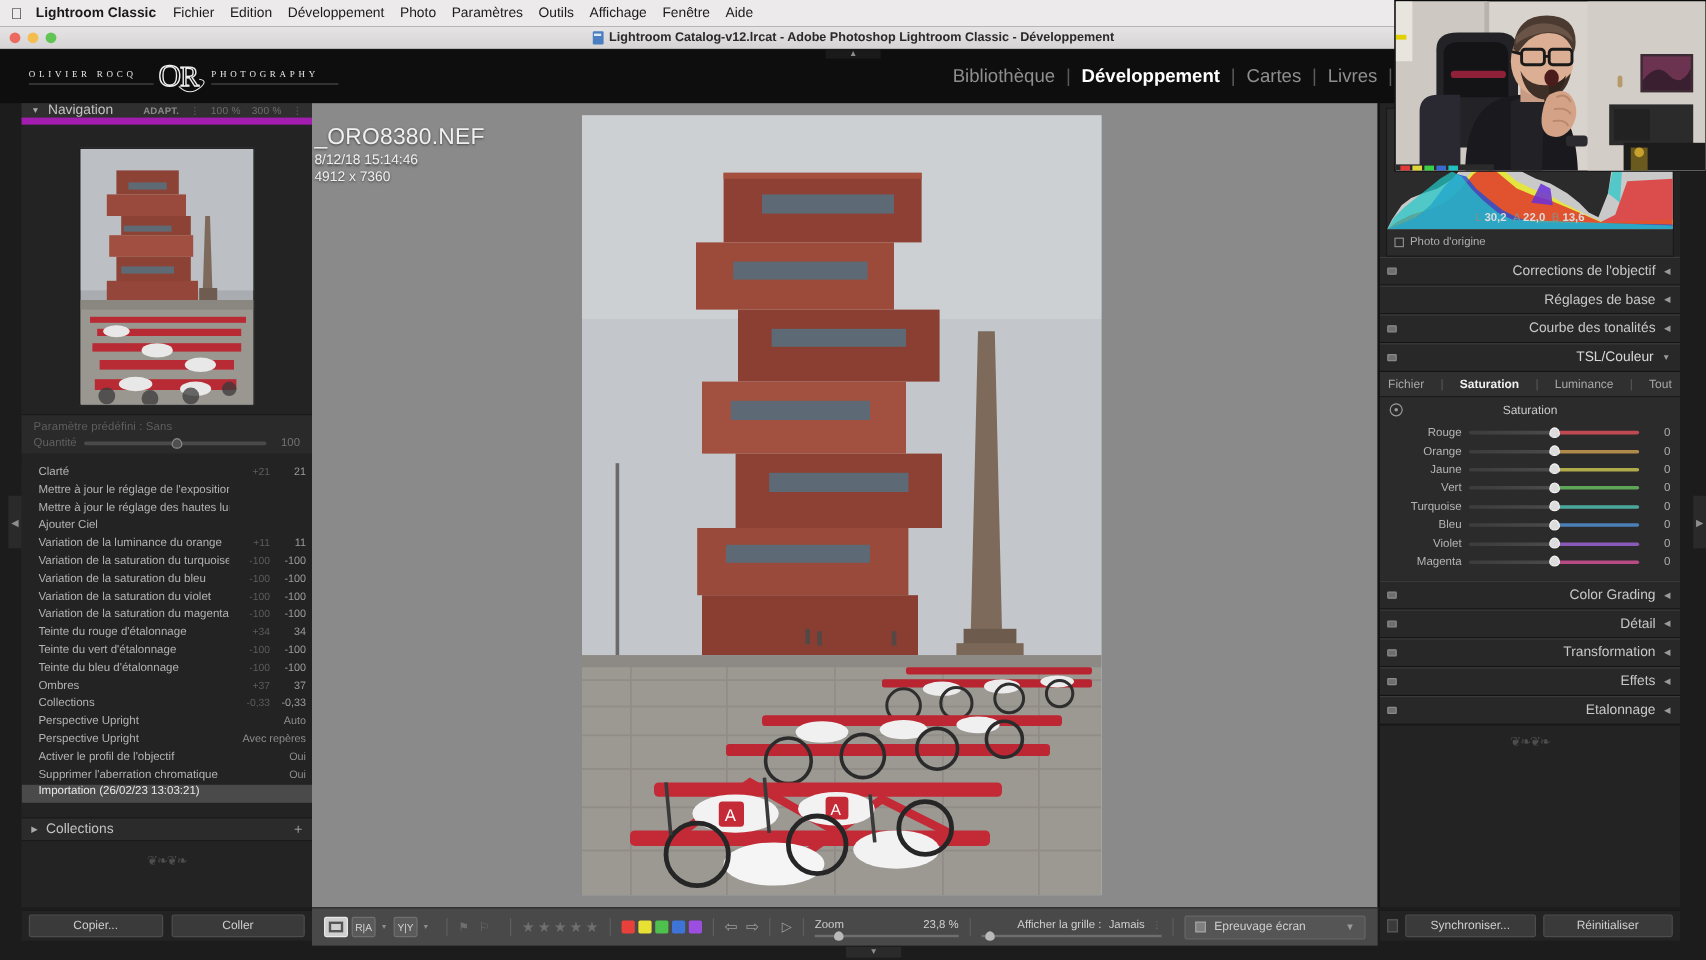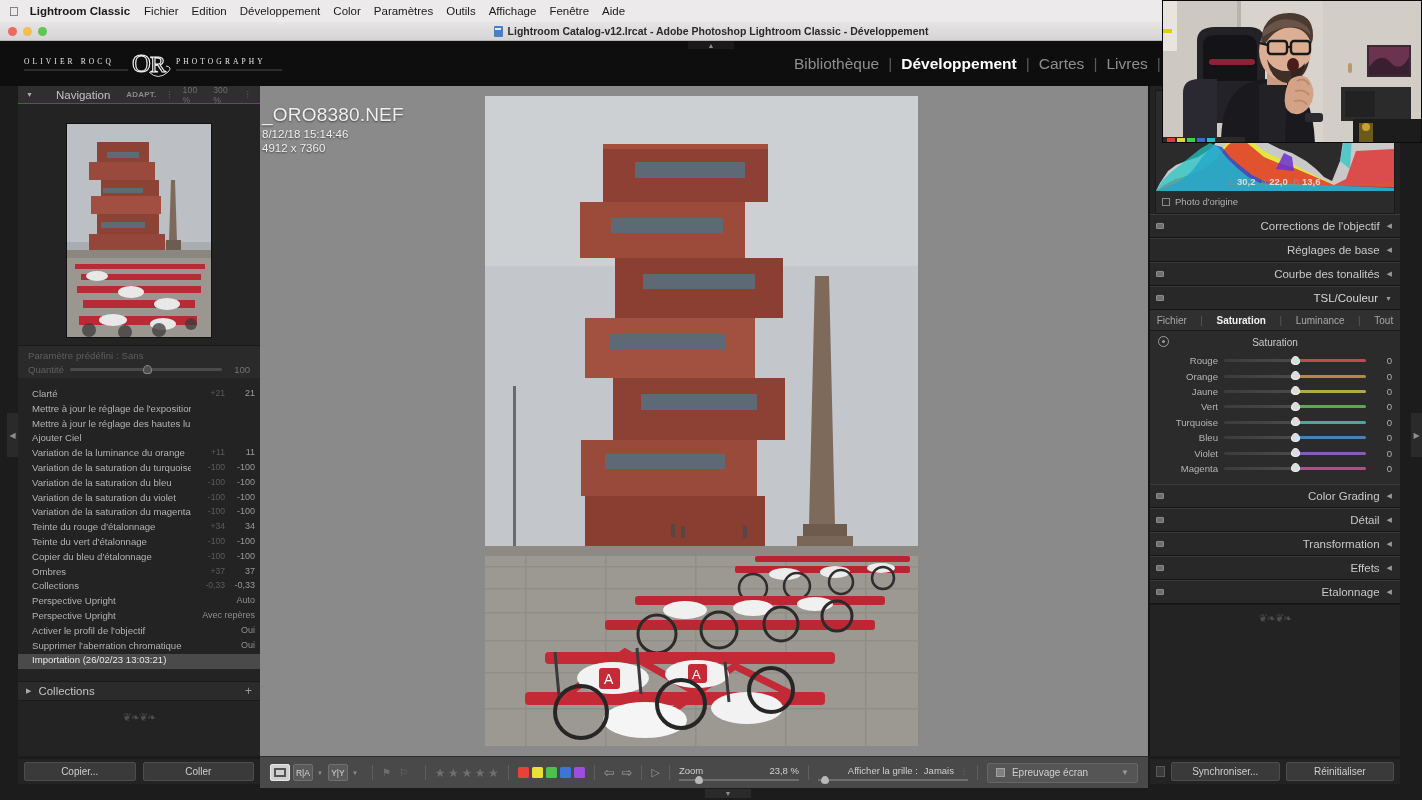--- a/index.html
+++ b/index.html
@@ -56,22 +56,21 @@
   .modules .sep { color:#5a5a5a; }
 
   
   .left-panel {
     position:absolute; left:18px; top:86px; width:242px; height:670px;
     background:#232323;
   }
   .panel-hdr {
     height:18px; background:#2f2f2f; display:flex; align-items:center;
     padding:0 8px; font-size:11.5px; color:#c3c3c3;
-    border-bottom:1px solid #a21caf;
-    gap:16px;
+    border-bottom:6px solid #a21caf;
   }
   .tri { font-size:7px; margin-right:7px; color:#aaa; }
   .nav-zooms { margin-left:auto; display:flex; align-items:center;
     gap:9px; font-size:8.5px; color:#6e6e6e; letter-spacing:.2px; }
   .nav-zooms b { font-weight:bold; color:#8a8a8a; font-size:8px; }
   .stp { font-size:8px; color:#6e6e6e; }
 
   .nav-thumb-wrap { height:252px; background:#232323; display:flex;
     align-items:center; justify-content:center; }
   .nav-thumb { width:146px; height:215px; background:#6b6b6b;
@@ -224,21 +223,21 @@
 <body>
 
 <div id="app">
 
   <div class="macbar">
     <span class="apple-logo"></span>
     <span class="app-name">Lightroom Classic</span>
     <span class="mi">Fichier</span>
     <span class="mi">Edition</span>
     <span class="mi">Développement</span>
-    <span class="mi">Color</span>
+    <span class="mi">Photo</span>
     <span class="mi">Paramètres</span>
     <span class="mi">Outils</span>
     <span class="mi">Affichage</span>
     <span class="mi">Fenêtre</span>
     <span class="mi">Aide</span>
 
     <div class="macbar-right">
       <span class="si">✺</span>
       <span class="si">☉</span>
       <span class="si">⚘</span>
@@ -418,21 +417,21 @@
         <span class="hn">Teinte du rouge d'étalonnage</span>
         <span class="hd">+34</span>
         <span class="hv">34</span>
       </div>
       <div class="hist-row">
         <span class="hn">Teinte du vert d'étalonnage</span>
         <span class="hd">-100</span>
         <span class="hv">-100</span>
       </div>
       <div class="hist-row">
-        <span class="hn">Copier du bleu d'étalonnage</span>
+        <span class="hn">Teinte du bleu d'étalonnage</span>
         <span class="hd">-100</span>
         <span class="hv">-100</span>
       </div>
       <div class="hist-row">
         <span class="hn">Ombres</span>
         <span class="hd">+37</span>
         <span class="hv">37</span>
       </div>
       <div class="hist-row">
         <span class="hn">Collections</span>

